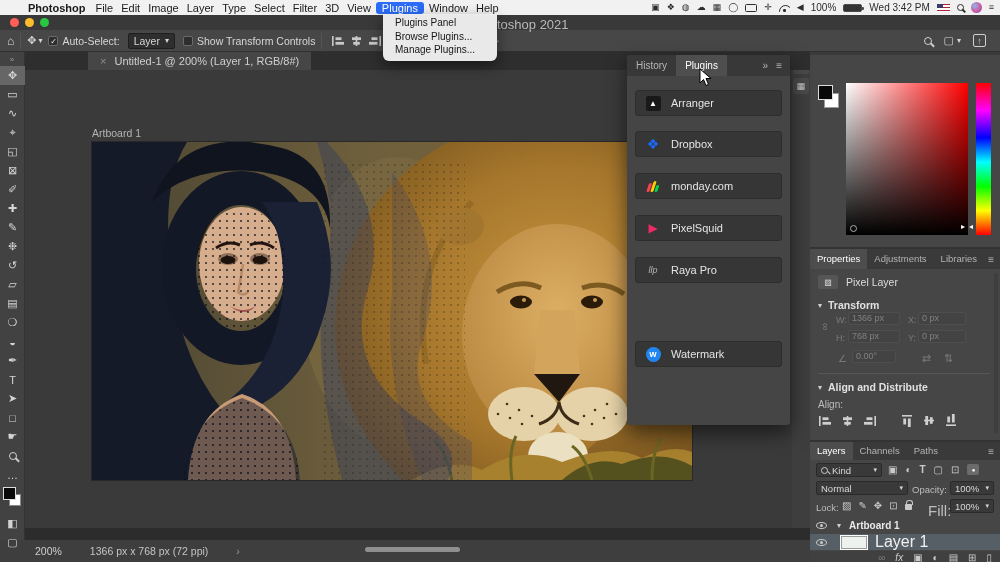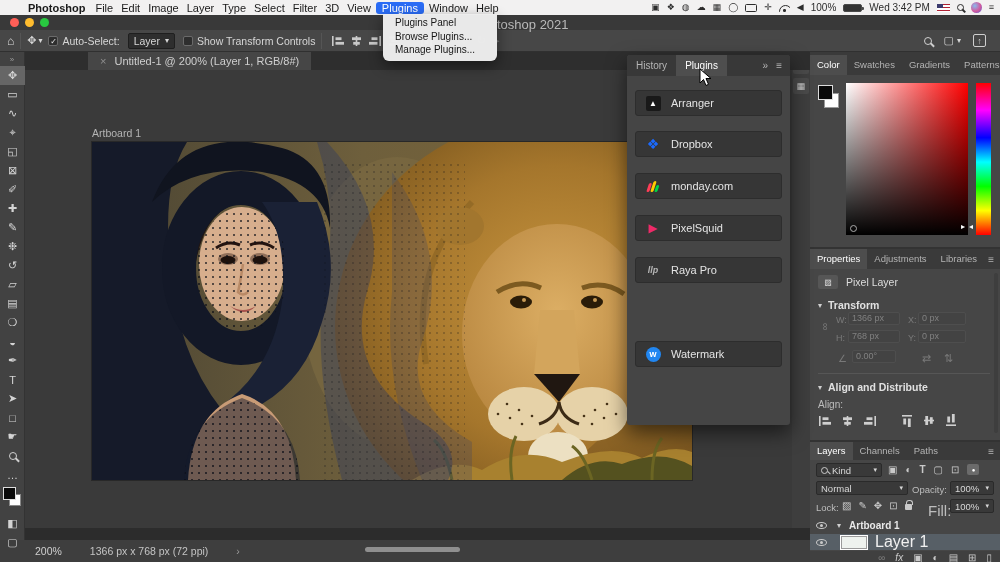--- a/index.html
+++ b/index.html
@@ -67,21 +67,21 @@
   .ptab{padding:0 9px;height:21px;line-height:21px}
   .ptab.on{background:#4e4e4e;color:#fff}
   .phicons{margin-left:auto;display:flex;gap:8px;padding-right:8px;color:#b5b5b5;font-size:10px}
   .pi{position:absolute;left:8px;width:147px;height:26px;background:#363636;border:1px solid #2d2d2d;border-radius:3px;display:flex;align-items:center;gap:10px;padding-left:9px;font-size:11px;color:#e4e4e4}
   .picon{width:16px;height:16px;display:flex;align-items:center;justify-content:center;flex:0 0 16px}
   .arrsq{width:15px;height:15px;background:#191919;border-radius:2px;color:#fff;font-size:8px;display:flex;align-items:center;justify-content:center}
   .dbx{color:#1a6aff;font-size:14px}
   .mon{display:flex;align-items:flex-end;gap:1px;transform:skewX(-18deg)}
   .mon i{display:block;width:3px;border-radius:2px}
   .pxs{color:#ee2a68;font-size:12px}
-  .ray{color:#b5b5b5;font-size:9px;font-weight:bold;font-style:italic}
+  .ray{color:#b5b5b5;font-size:9px;font-weight:normal;font-style:italic}
   .trl{width:14px;height:14px;background:#0079bf;border-radius:2px;display:flex;gap:2px;justify-content:center;padding-top:3px}
   .trl i{display:block;width:3px;background:#fff;border-radius:1px}
   .wmk{width:15px;height:15px;border-radius:50%;background:#2186f0;color:#fff;font-size:9px;font-weight:bold;display:flex;align-items:center;justify-content:center}
   #pfoot{position:absolute;left:0;bottom:0;width:100%;height:26px;border-top:1px solid #383838;display:flex;align-items:center;justify-content:flex-end;gap:6px;padding-right:12px;font-size:10.5px;color:#cfcfcf}
   #cursor{position:absolute;left:72px;top:13px;z-index:50}
   
   #dockcol{position:absolute;left:792px;top:55px;width:18px;height:507px;background:#3e3e3e;z-index:6}
   .dockic{width:16px;height:16px;margin:3px auto 4px;background:#4a4a4a;border-radius:2px;color:#ccc;font-size:9px;display:flex;align-items:center;justify-content:center}
   
   #rightdock{position:absolute;left:810px;top:55px;width:190px;height:507px;background:#464646;z-index:6}
@@ -472,27 +472,20 @@
       <span>▤</span>
     </div>
   <div class="dockic">
       <span>▦</span>
     </div>
 </div>
 
 <div id="rightdock">
 
   <div class="group" style="top:0;height:190px">
-    <div class="gtabs">
-      <span class="gtab on">Color</span>
-      <span class="gtab">Swatches</span>
-      <span class="gtab">Gradients</span>
-      <span class="gtab">Patterns</span>
-
-    </div>
     <span class="cswB"></span>
     <span class="cswF"></span>
     <div id="gradsq"></div>
     <div id="colmark"></div>
     <span class="huemk" style="left:151px;top:167px">▸</span>
     <div id="huebar"></div>
     <span class="huemk" style="left:159px;top:167px">◂</span>
   </div>
 
   <div class="group" style="top:192px;height:193px;border-top:2px solid #333">

